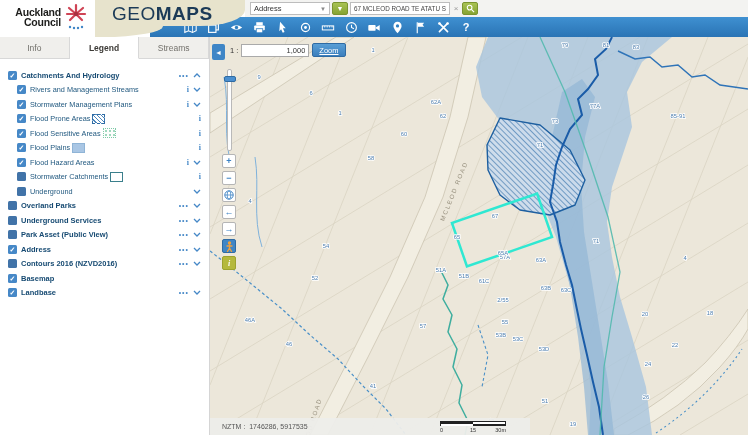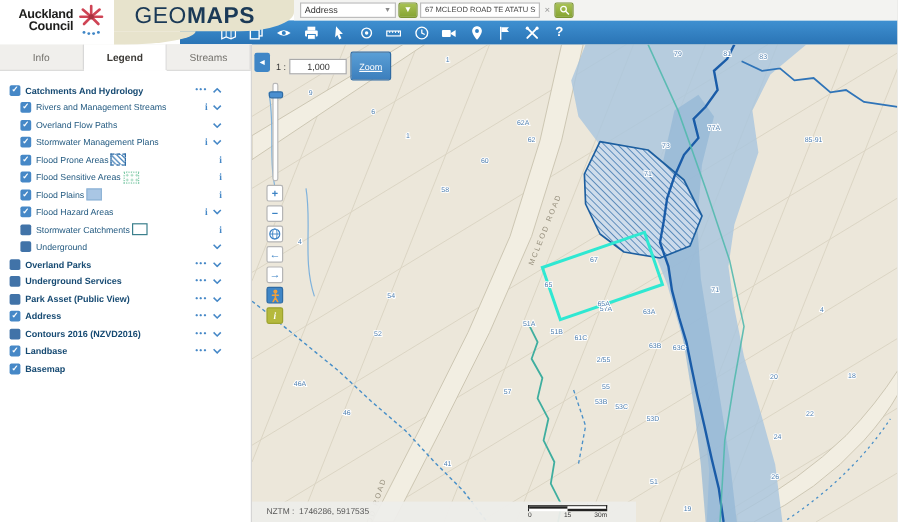--- a/index.html
+++ b/index.html
@@ -37,21 +37,21 @@
   .qmark{color:#fff;font-weight:bold;font-size:11px;}
 
   
   #sidebar{position:absolute;left:0;top:37px;width:210px;bottom:0;background:#fff;z-index:2;
            border-right:1px solid #d5d5d5;}
   #tabs{display:flex;height:22px;border-bottom:1px solid #d8d8d8;background:#eceae6;}
   .tab{flex:1;font-size:8.5px;color:#73716c;display:flex;align-items:center;justify-content:center;
        border-right:1px solid #d8d8d8;cursor:pointer;background:#f0efec;}
   .tab.active{background:#fff;color:#3c3a36;border-bottom:1px solid #fff;margin-bottom:-1px;font-weight:bold;text-align:center;}
   #layer-list{padding-top:9px;}
-  .lrow{display:flex;align-items:center;height:14.5px;padding-left:17px;padding-right:24px;}
+  .lrow{display:flex;align-items:center;height:14.5px;padding-left:17px;padding-right:8px;}
   .lrow.group{padding-left:8px;}
   .cb{width:9px;height:9px;border-radius:1.5px;margin-right:4px;flex:none;
       display:flex;align-items:center;justify-content:center;cursor:pointer;}
   .cb.checked{background:#4688c7;color:#fff;font-size:7px;line-height:7px;font-weight:bold;}
   .cb.filled{background:#4173a8;}
   .llabel{font-size:7.3px;color:#235a80;white-space:nowrap;}
   .lrow.group .llabel{font-weight:bold;color:#164a72;font-size:7.5px;}
   .sw{width:13px;height:10px;margin-left:2px;flex:none;}
   .sw-hatch{border:1px dashed #2f6ca5;
      background:repeating-linear-gradient(45deg,#fff,#fff 2px,#4b85bb 2px,#4b85bb 3px);}
@@ -64,23 +64,23 @@
   .linfo{color:#4688c7;font-size:8px;font-weight:bold;font-family:"Liberation Serif",serif;cursor:pointer;}
   .chev{display:inline-flex;cursor:pointer;}
 
   
   #map{position:absolute;left:210px;top:37px;width:538px;height:398px;background:#ece7da;overflow:hidden;}
   #mapsvg{position:absolute;left:0;top:0;}
   #collapse-btn{position:absolute;left:2px;top:7px;width:13px;height:16px;background:#3f86c6;color:#fff;
       font-size:7px;display:flex;align-items:center;justify-content:center;border-radius:2px;cursor:pointer;z-index:6;}
   #scalebox{position:absolute;left:20px;top:6px;display:flex;align-items:center;gap:3px;z-index:6;}
   #scale-prefix{font-size:7.5px;color:#333;}
-  #scale-input{width:48px;height:13px;border:1px solid #aaa;font-size:7.5px;text-align:center;padding:0 3px;
+  #scale-input{width:68px;height:13px;border:1px solid #aaa;font-size:7.5px;text-align:right;padding:0 3px;
       font-family:"Liberation Sans",sans-serif;color:#333;}
-  #zoom-btn{height:24px;padding:0 6px;background:linear-gradient(#5a9fd6,#3c7fbd);border:1px solid #2f6ba3;
+  #zoom-btn{height:14px;padding:0 6px;background:linear-gradient(#5a9fd6,#3c7fbd);border:1px solid #2f6ba3;
       border-radius:2px;color:#fff;font-size:7.5px;display:flex;align-items:center;cursor:pointer;text-decoration:underline;}
   #mapcontrols{position:absolute;left:12px;top:32px;width:16px;z-index:6;}
   #slider-track{position:relative;left:5px;width:5px;height:82px;background:#fdfdfd;border:1px solid #b9b9b9;
       border-radius:2px;}
   #slider-handle{position:absolute;left:-4px;top:6px;width:12px;height:6px;background:#4a8fd0;
       border:1px solid #2f6ba3;border-radius:2px;cursor:grab;}
   .mbtn{width:14px;height:14px;margin-top:3px;background:#fff;border:1px solid #b5b5b5;border-radius:2px;
       color:#3b82c4;font-size:9px;font-weight:bold;display:flex;align-items:center;justify-content:center;cursor:pointer;}
   .mbtn.colored-blue{background:#3f86c6;border-color:#2f6ba3;}
   .mbtn.colored-olive{background:#b5b93d;border-color:#9da32f;color:#fff;font-size:8px;
@@ -256,31 +256,20 @@
             <span class="linfo">i</span>
             <span class="chev">
               <svg width="8" height="5" viewBox="0 0 8 5">
                 <path d="M1 1 L4 4 L7 1" fill="none" stroke="#4688c7" stroke-width="1.3"></path>
               </svg>
             </span>
           </span>
         </div>
         <div class="lrow">
           <span class="cb checked">✓</span>
-          <span class="llabel">Overland Flow Paths</span>
-          <span class="rgt">
-            <span class="chev">
-              <svg width="8" height="5" viewBox="0 0 8 5">
-                <path d="M1 1 L4 4 L7 1" fill="none" stroke="#4688c7" stroke-width="1.3"></path>
-              </svg>
-            </span>
-          </span>
-        </div>
-        <div class="lrow">
-          <span class="cb checked">✓</span>
           <span class="llabel">Stormwater Management Plans</span>
           <span class="rgt">
             <span class="linfo">i</span>
             <span class="chev">
               <svg width="8" height="5" viewBox="0 0 8 5">
                 <path d="M1 1 L4 4 L7 1" fill="none" stroke="#4688c7" stroke-width="1.3"></path>
               </svg>
             </span>
           </span>
         </div>
@@ -394,34 +383,34 @@
             <span class="mdots">•••</span>
             <span class="chev">
               <svg width="8" height="5" viewBox="0 0 8 5">
                 <path d="M1 1 L4 4 L7 1" fill="none" stroke="#4688c7" stroke-width="1.3"></path>
               </svg>
             </span>
           </span>
         </div>
         <div class="lrow group">
           <span class="cb checked">✓</span>
-          <span class="llabel">Landbase</span>
-          <span class="rgt">
-            <span class="mdots">•••</span>
-            <span class="chev">
-              <svg width="8" height="5" viewBox="0 0 8 5">
-                <path d="M1 1 L4 4 L7 1" fill="none" stroke="#4688c7" stroke-width="1.3"></path>
-              </svg>
-            </span>
-          </span>
-        </div>
-        <div class="lrow group">
-          <span class="cb checked">✓</span>
           <span class="llabel">Basemap</span>
           <span class="rgt"></span>
+        </div>
+        <div class="lrow group">
+          <span class="cb checked">✓</span>
+          <span class="llabel">Landbase</span>
+          <span class="rgt">
+            <span class="mdots">•••</span>
+            <span class="chev">
+              <svg width="8" height="5" viewBox="0 0 8 5">
+                <path d="M1 1 L4 4 L7 1" fill="none" stroke="#4688c7" stroke-width="1.3"></path>
+              </svg>
+            </span>
+          </span>
         </div>
       </div>
   </div>
 
   <div id="map">
     <svg id="mapsvg" width="538" height="398" viewBox="0 0 538 398">
       <defs>
         <pattern id="hatch" width="4" height="4" patternUnits="userSpaceOnUse" patternTransform="rotate(-45)">
           <rect width="4" height="4" fill="#cddcec"></rect>
           <line x1="0" y1="0" x2="0" y2="4" stroke="#1d5fa0" stroke-width="1.1"></line>

